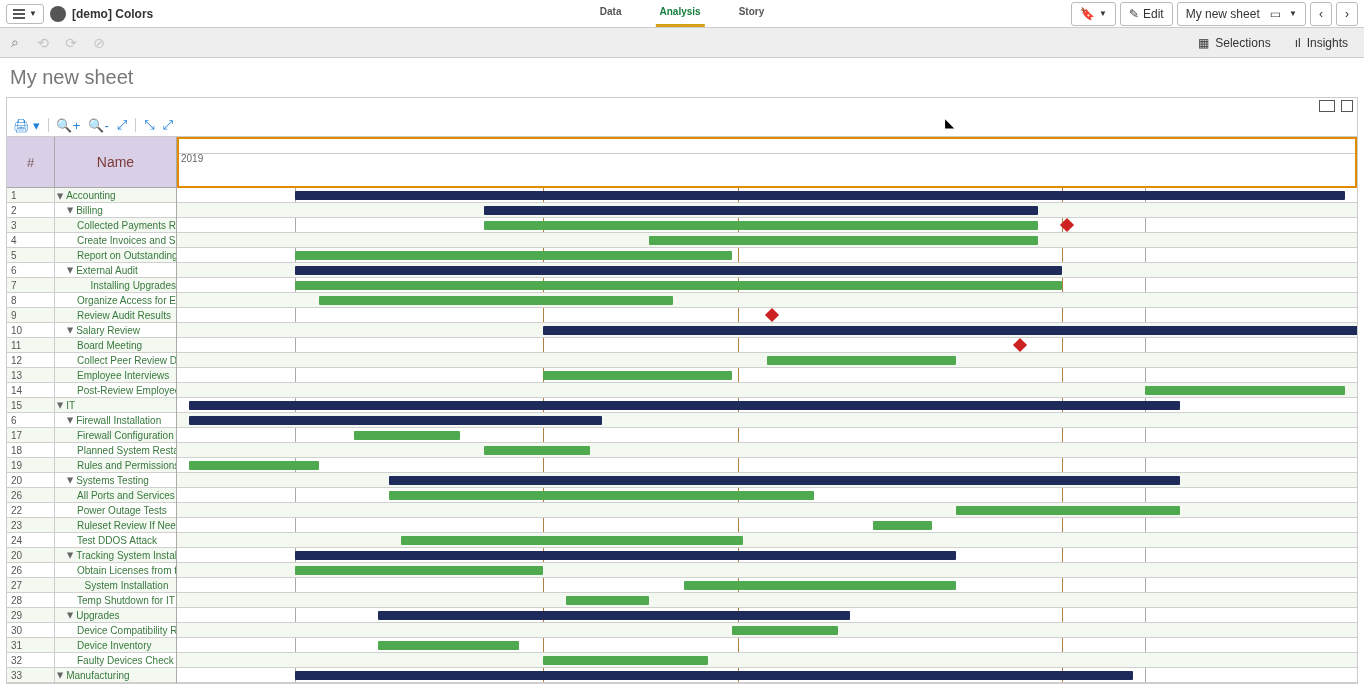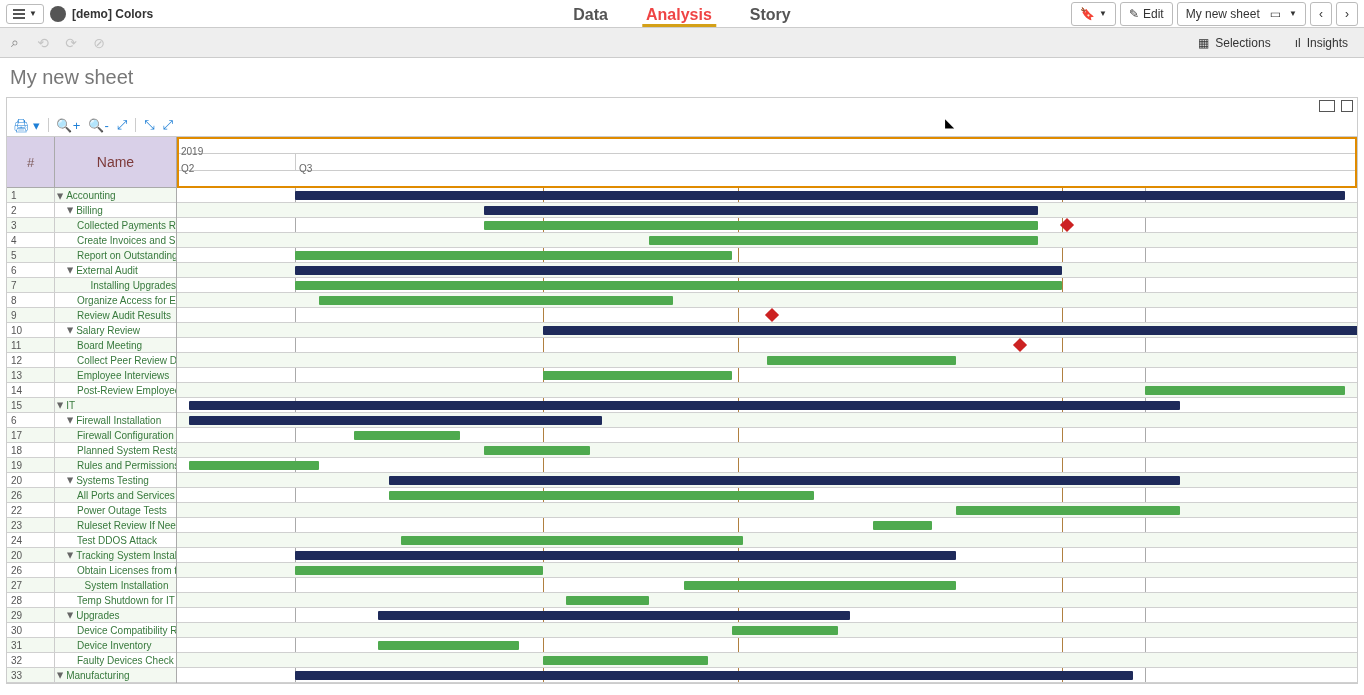--- a/index.html
+++ b/index.html
@@ -5,22 +5,22 @@
 * { box-sizing: border-box; margin: 0; padding: 0; font-family: Arial, sans-serif; }
 body { font-size: 11px; background: #fff; color: #333; overflow: hidden; }
 .topbar { display: flex; align-items: center; height: 28px; border-bottom: 1px solid #ccc; background: #fff; position: relative; }
 .topbar-left { display: flex; align-items: center; gap: 6px; padding-left: 6px; }
 .menu-btn { display: flex; align-items: center; gap: 4px; padding: 4px 6px; border: 1px solid #bbb; border-radius: 3px; cursor: pointer; }
 .hamburger { display: flex; flex-direction: column; gap: 2px; }
 .hamburger span { width: 12px; height: 2px; background: #555; }
 .app-icon { width: 16px; height: 16px; border-radius: 50%; background: #555; }
 .app-name { font-size: 12px; font-weight: 600; }
 .topbar-center { position: absolute; left: 50%; transform: translateX(-50%); display: flex; gap: 30px; height: 100%; }
-.tab { padding: 6px 4px 4px; font-size: 16px; cursor: pointer; border-bottom: 3px solid transparent; font-weight: 600; color: #555; }
-.tab.active { border-bottom-color: #d4a017; color: #ef4444; }
+.tab { padding: 6px 4px 4px; font-size: 10px; cursor: pointer; border-bottom: 3px solid transparent; font-weight: 600; color: #555; }
+.tab.active { border-bottom-color: #d4a017; color: #15803d; }
 .topbar-right { margin-left: auto; display: flex; align-items: center; gap: 4px; padding-right: 6px; }
 .btn { display: flex; align-items: center; gap: 4px; padding: 4px 8px; border: 1px solid #bbb; border-radius: 3px; font-size: 12px; cursor: pointer; background: #fff; }
 .sheet-btn { display: flex; align-items: center; }
 .toolbar2 { display: flex; align-items: center; height: 30px; background: #eee; border-bottom: 1px solid #ccc; padding: 0 6px; gap: 10px; }
 .tool-icon { width: 18px; height: 18px; display: flex; align-items: center; justify-content: center; cursor: pointer; color: #888; font-size: 14px; }
 .toolbar2-right { margin-left: auto; display: flex; gap: 4px; }
 .sel-btn { display: flex; align-items: center; gap: 6px; padding: 4px 10px; font-size: 12px; cursor: pointer; }
 .sheet-title { font-size: 20px; color: #777; padding: 8px 10px; }
 .gantt-wrapper { margin: 0 6px; border: 1px solid #ccc; position: relative; }
 .gantt-actions { display: flex; justify-content: flex-end; gap: 6px; padding: 2px 4px; }
@@ -29,21 +29,21 @@
 .sep { width: 1px; height: 14px; background: #ccc; }
 .gantt-table { display: flex; }
 .left-col { width: 170px; flex-shrink: 0; border-right: 1px solid #aaa; }
 .right-col { flex: 1; position: relative; overflow: hidden; }
 .highlight-box { position: absolute; top: 0; left: 0; right: 0; height: 51px; border: 2px solid #e08b00; pointer-events: none; z-index: 5; }
 .left-header { display: flex; height: 51px; background: #d9d0e8; border-bottom: 1px solid #aaa; align-items: center; }
 .hash-col { width: 48px; text-align: center; border-right: 1px solid #aaa; height: 100%; display: flex; align-items: center; justify-content: center; color: #7d5a5a; font-size: 13px; }
 .name-col { flex: 1; text-align: center; color: #7d3a3a; font-size: 14px; }
 .time-header { height: 51px; border-bottom: 1px solid #aaa; }
 .time-row { height: 17px; border-bottom: 1px solid #ccc; position: relative; font-size: 10px; color: #666; }
-.time-label { position: absolute; top: 9px; padding-left: 4px; }
+.time-label { position: absolute; top: 16px; padding-left: 4px; }
 .time-cell-border { position: absolute; top: 0; bottom: 0; border-left: 1px solid #ccc; }
 .row { display: flex; height: 15px; border-bottom: 1px solid #d0d0d0; font-size: 10px; align-items: center; }
 .row:nth-child(odd) { background: #f3f9f1; }
 .row-num { width: 48px; padding-left: 4px; border-right: 1px solid #ccc; height: 100%; display: flex; align-items: center; color: #555; }
 .row-name { flex: 1; padding-left: 2px; white-space: nowrap; overflow: hidden; color: #37793c; display: flex; align-items: center; }
 .expcol { color: #666; margin-right: 3px; font-size: 8px; transform: rotate(90deg); display: inline-block; }
 .chart-row { height: 15px; border-bottom: 1px solid #d0d0d0; position: relative; }
 .chart-row:nth-child(odd) { background: #f3f9f1; }
 .bar { position: absolute; height: 9px; top: 3px; border-radius: 1px; }
 .bar.summary { background: #1e2a5a; height: 9px; }
@@ -347,25 +347,20 @@
             </div>
           </div>
         </div>
     </div>
     <div class="right-col">
       <div class="highlight-box"></div>
       <div class="time-header">
         <div class="time-row">
           <span class="time-label" style="left:0;">2019</span>
         </div>
-        <div class="time-row">
-          <span class="time-label" style="left:0;">Q2</span>
-          <div class="time-cell-border" style="left:10%;"></div>
-          <span class="time-label" style="left:10%;">Q3</span>
-        </div>
       </div>
       <div id="chart-rows" style="position:relative;">
         <div id="vlines" style="position: absolute; inset: 0px; pointer-events: none;">
             <div class="vline" style="left: 10%; border-left-color: rgb(170, 170, 170);"></div>
             <div class="vline" style="left: 31%; border-left-color: rgb(176, 128, 64);"></div>
             <div class="vline" style="left: 47.5%; border-left-color: rgb(176, 128, 64);"></div>
             <div class="vline" style="left: 75%; border-left-color: rgb(176, 128, 64);"></div>
             <div class="vline" style="left: 82%; border-left-color: rgb(170, 170, 170);"></div>
           </div>
       <div class="chart-row">

